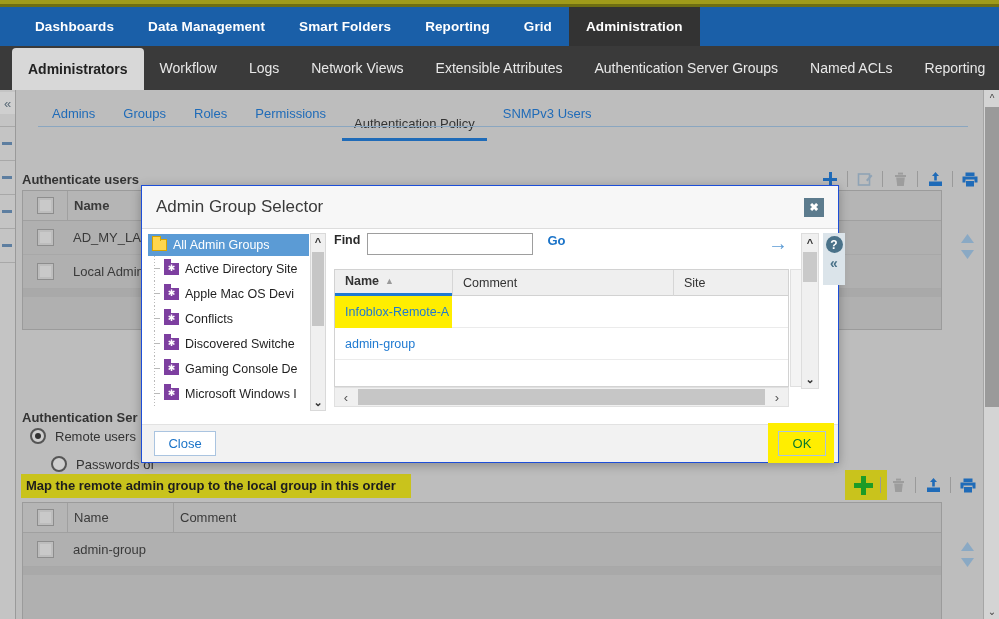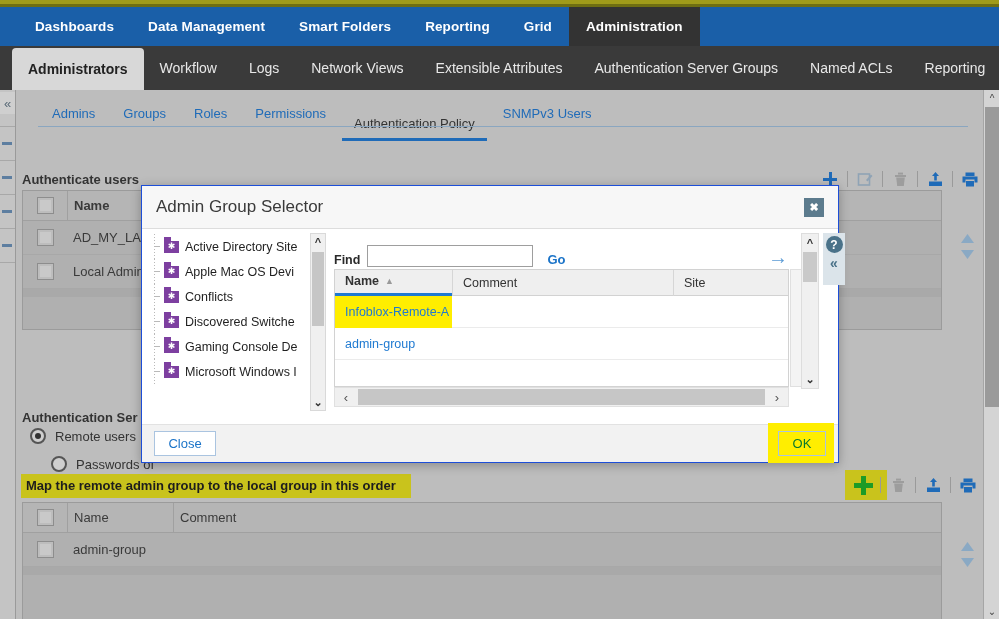--- a/index.html
+++ b/index.html
@@ -198,21 +198,21 @@
   .tree-scroll {
     position:absolute; left:168px; top:4px; width:16px; height:178px; background:#f0f0f0;
     border:1px solid #d9d9d9;
   }
   .tsc-arrow { width:14px; height:16px; display:flex; align-items:center; justify-content:center;
     font-size:11px; color:#333; font-weight:bold; }
   .tsc-thumb { position:absolute; left:1px; top:18px; width:12px; height:74px; background:#c6c6c6; }
 
   
   .rpane { position:absolute; left:192px; top:4px; width:460px; height:178px; }
-  .findbar { display:flex; align-items:flex-end; height:34px; }
+  .findbar { display:flex; align-items:flex-start; height:34px; }
   .find-label { font-size:12.5px; font-weight:bold; color:#2a2a2a; margin-right:7px; }
   .find-input {
     width:166px; height:22px; border:1px solid #9e9e9e; background:#ffffff;
     font-size:12px; padding:0 4px; font-family:"Liberation Sans", sans-serif; color:#222;
   }
   .go-link { font-size:13px; font-weight:bold; color:#1a73c8; margin-left:14px; }
   .arrow-right { margin-left:auto; color:#5b9bd5; font-size:20px; line-height:1; margin-right:6px; }
 
   .rtable { position:absolute; left:0; top:36px; width:455px; height:118px; border:1px solid #d2d2d2; background:#ffffff; }
   .rt-head { display:flex; height:26px; background:#efefef; border-bottom:1px solid #d2d2d2; align-items:center; }
@@ -499,20 +499,24 @@
   <div class="modal">
 
     <div class="modal-title-bar">
       <div class="modal-title">Admin Group Selector</div>
       <div class="modal-close">✖</div>
     </div>
 
     <div class="modal-body">
 
       <div class="tree">
+        <div class="tree-root">
+          <span class="folder-ico"></span>
+          <span>All Admin Groups</span>
+        </div>
         <div id="tree-items">
             <div class="tree-item">
               <span class="grp-ico">✱</span>
               <span>Active Directory Site</span>
             </div>
             <div class="tree-item">
               <span class="grp-ico">✱</span>
               <span>Apple Mac OS Devi</span>
             </div>
             <div class="tree-item">

